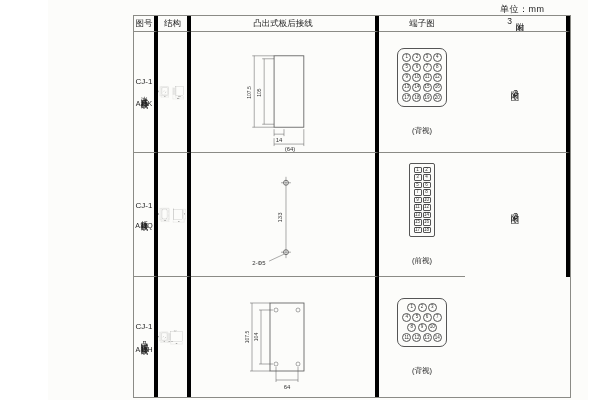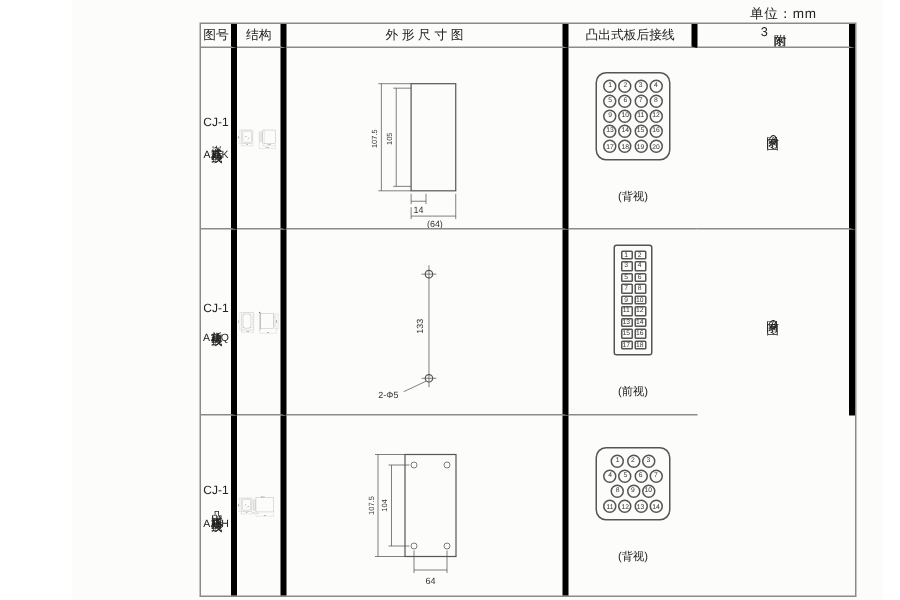--- a/index.html
+++ b/index.html
@@ -41,22 +41,22 @@
 </head>
 <body>
 
 <div class="page">
   <div class="unit">单位：mm</div>
 
   <div class="tbl">
 
     <div class="cell head">图号</div>
     <div class="cell head">结构</div>
-    <div class="cell head">外 形 尺 寸 图</div>
     <div class="cell head">凸出式板后接线</div>
+    <div class="cell head lc">端子图</div>
 
     <div class="cell figc">
       <span class="vtext">附图3</span>
     </div>
     <div class="cell structc">
       <span>CJ-1</span>
       <span class="vtext mounting">嵌入式后接线</span>
       <span class="code">A11K</span>
     </div>
     <div class="cell drawc">

